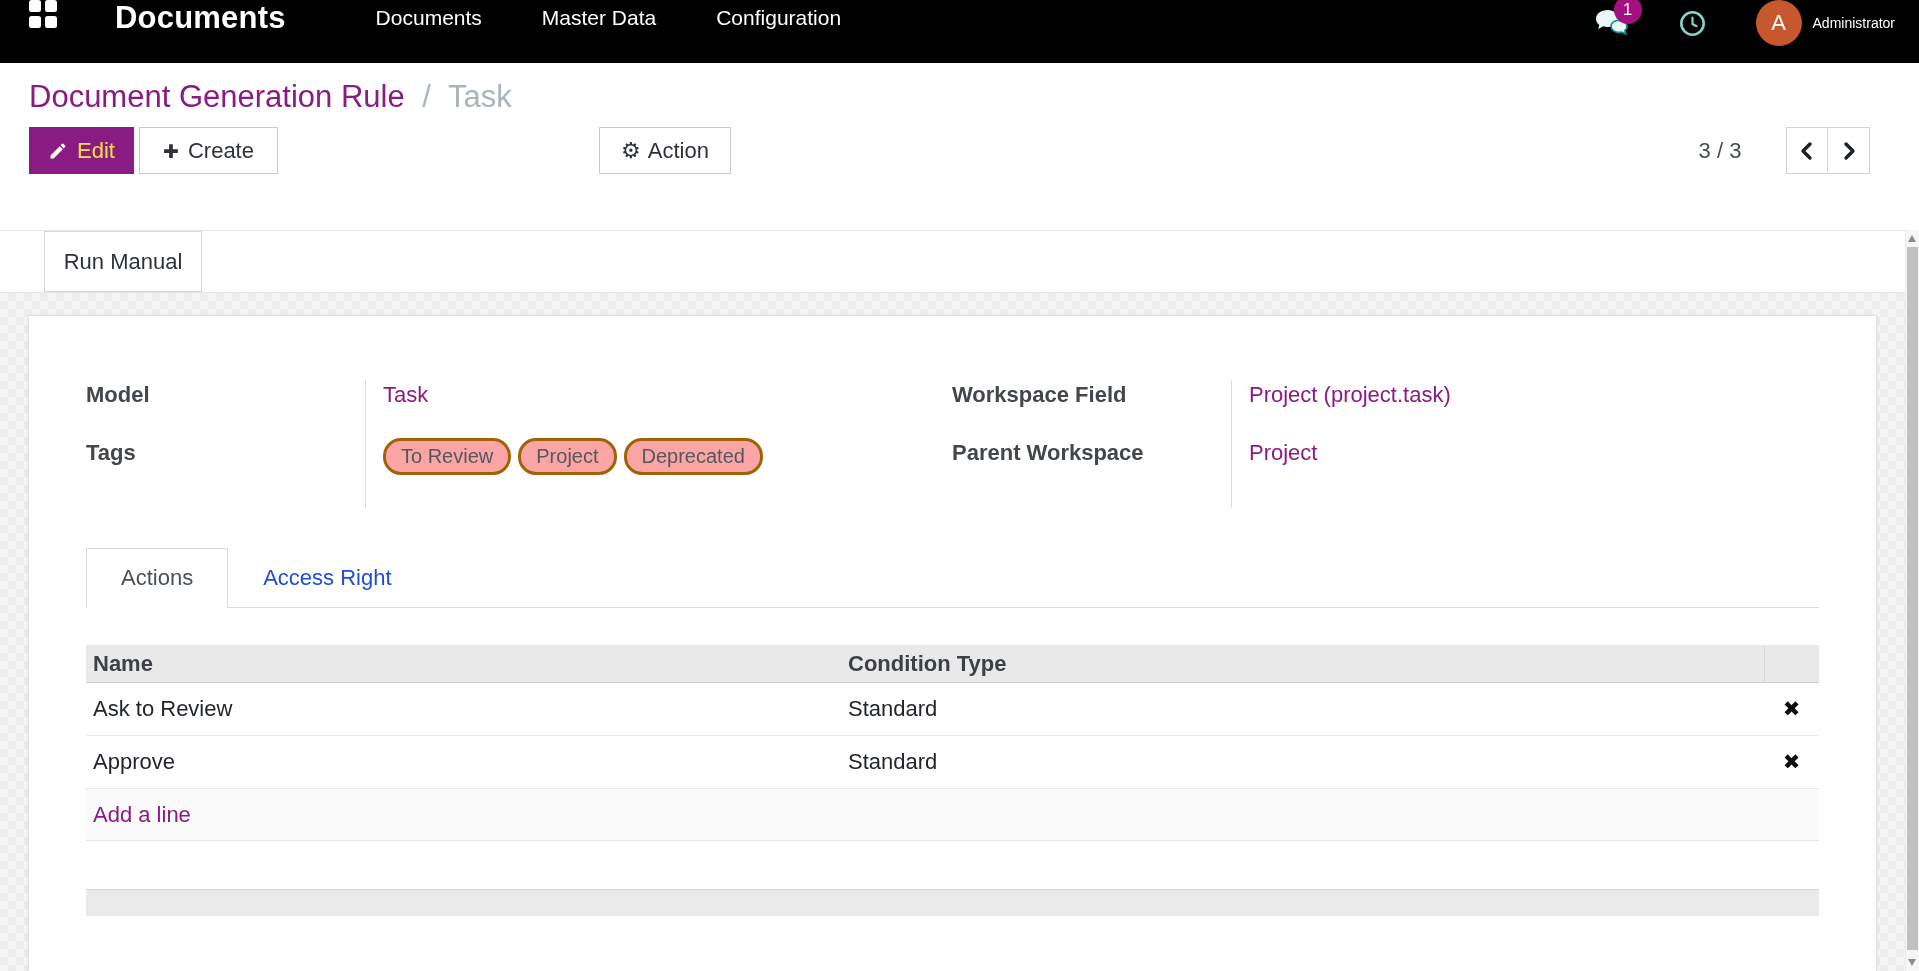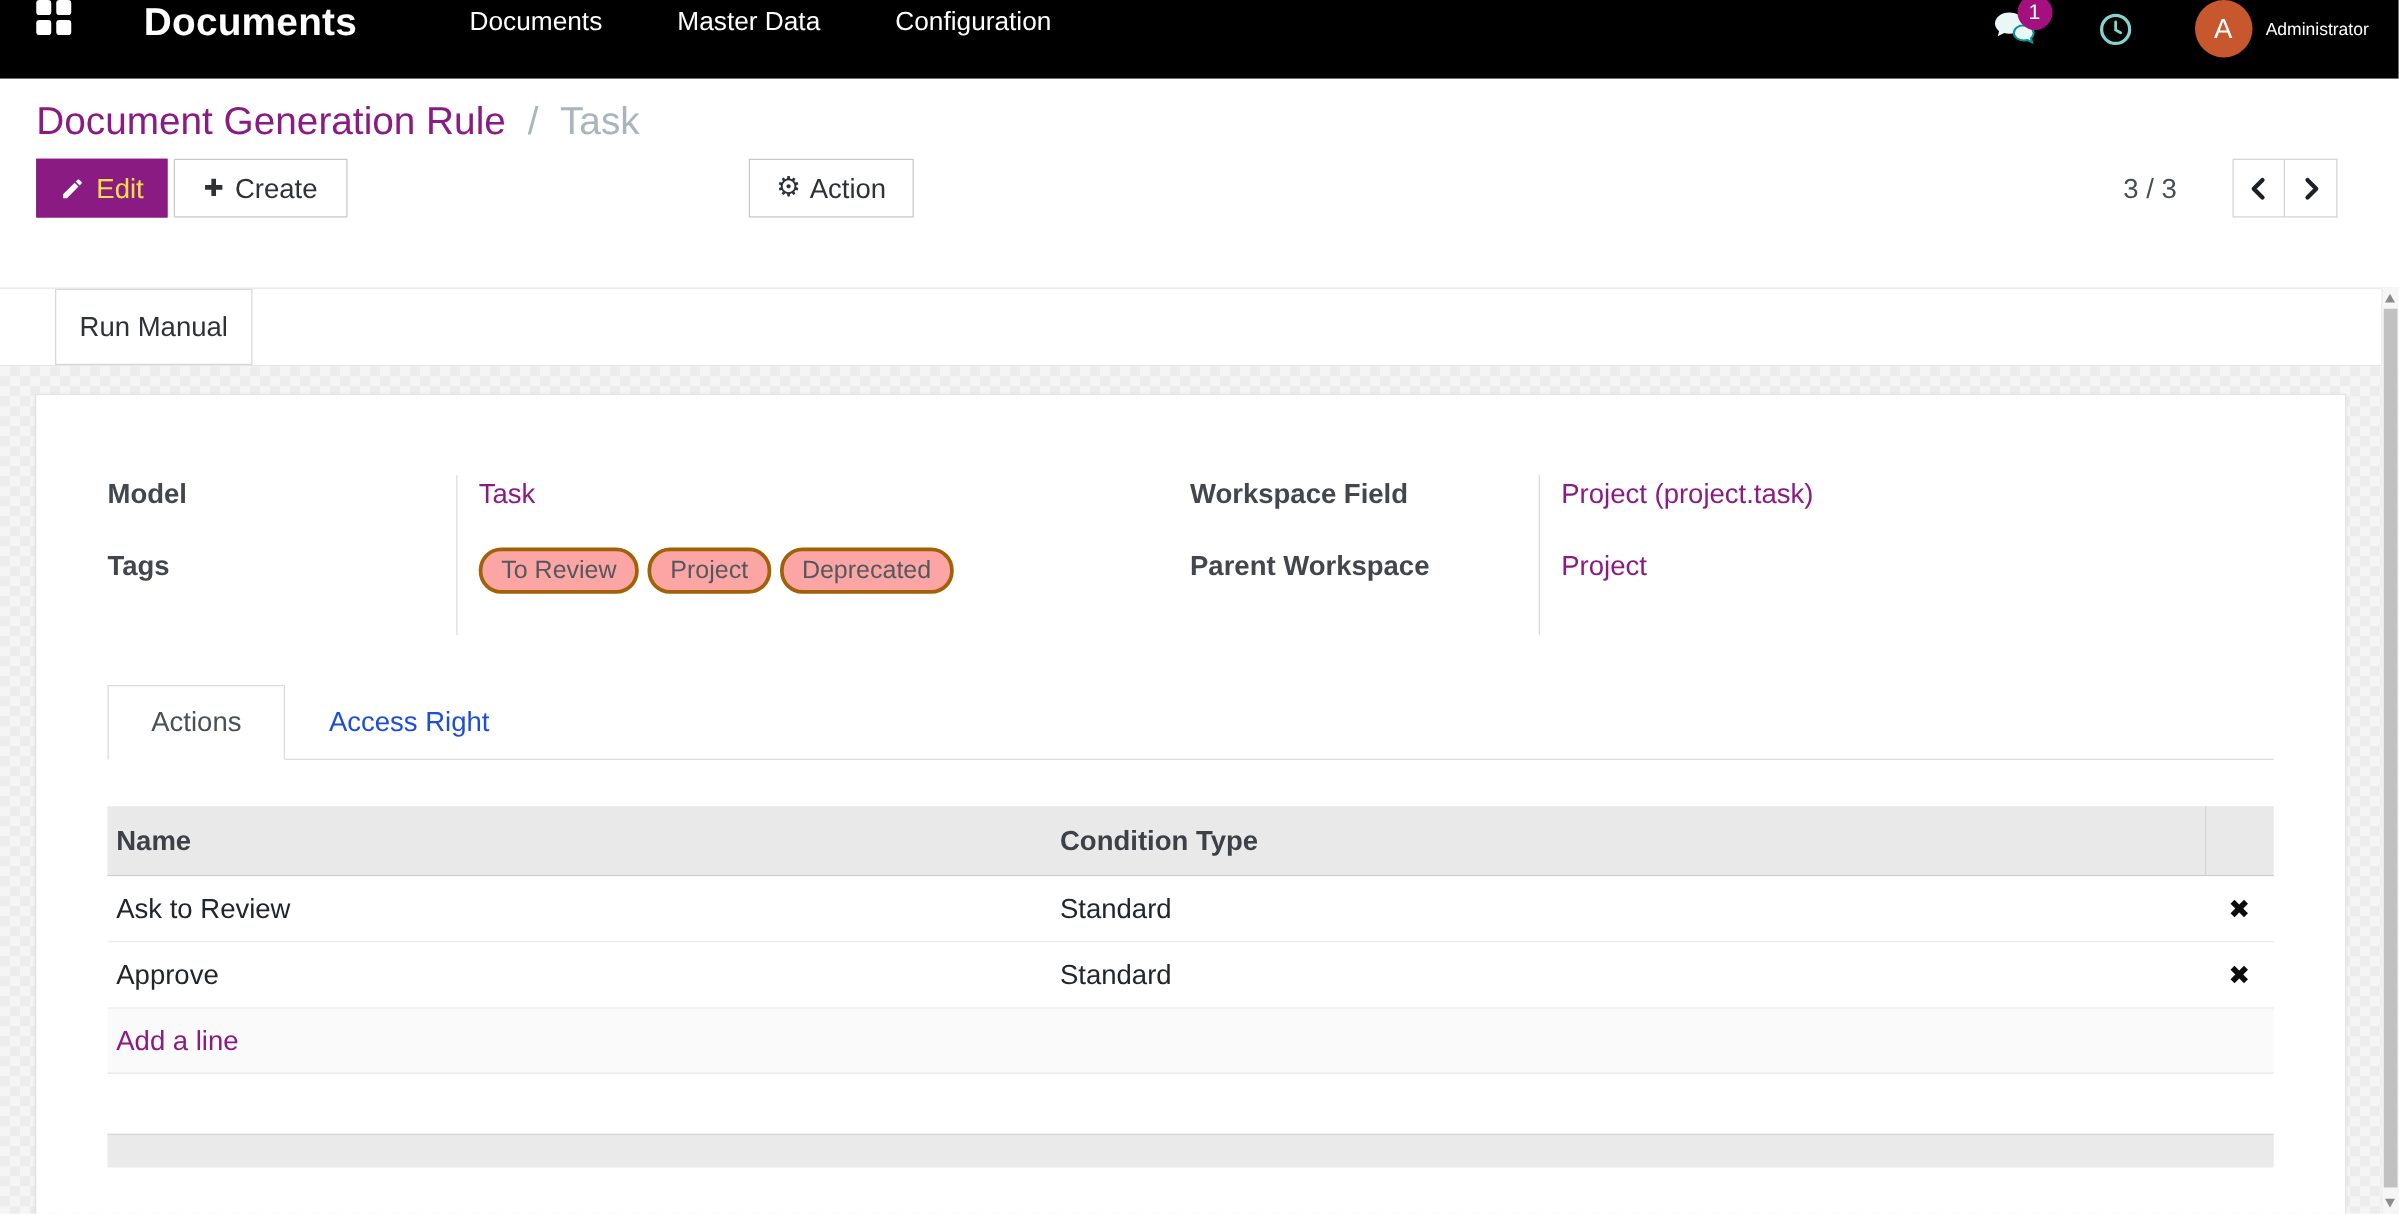--- a/index.html
+++ b/index.html
@@ -73,21 +73,21 @@
 
   
   .tabs { display:flex; margin-top:40px; border-bottom:1px solid #d9dbde; }
   .tab { padding:0 34px; height:60px; display:flex; align-items:center; font-size:22px;
          margin-bottom:-1px; cursor:pointer; border:1px solid transparent; }
   .tab.active { background:#fff; border-color:#d9dbde #d9dbde #fff #d9dbde; color:#4a5056; }
   .tab.inactive { color:#1d4ed8; }
 
   
   .otable { margin-top:37px; width:1733px; }
-  .thead { display:flex; height:56px; background:#e9e9e9; border-bottom:1px solid #c8cdd2;
+  .thead { display:flex; height:38px; background:#e9e9e9; border-bottom:1px solid #c8cdd2;
            align-items:center; font-weight:700; color:#3d4147; font-size:22px; }
   .col-name { width:762px; padding-left:7px; }
   .col-cond { width:916px; }
   .col-del { width:55px; display:flex; align-items:center; justify-content:center; align-self:stretch; }
   .thead .col-del { border-left:1px solid #d6d6d6; }
   .trow { display:flex; height:53px; align-items:center; border-bottom:1px solid #eaeaea;
           font-size:22px; color:#22262a; background:#fff; cursor:pointer; }
   .del { font-family:"DejaVu Sans",sans-serif; font-size:21px; color:#0c0c0c; cursor:pointer; line-height:1; }
   .add-row { height:52px; display:flex; align-items:center; background:#fafafa;
              border-bottom:1px solid #e6e6e6; font-size:22px; color:#8a1b82; padding-left:7px; cursor:pointer; }

